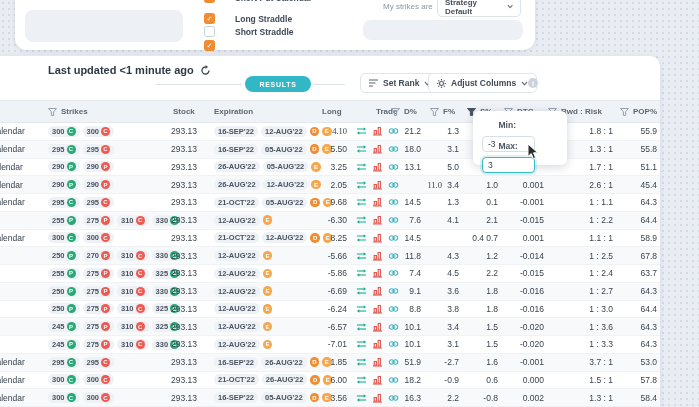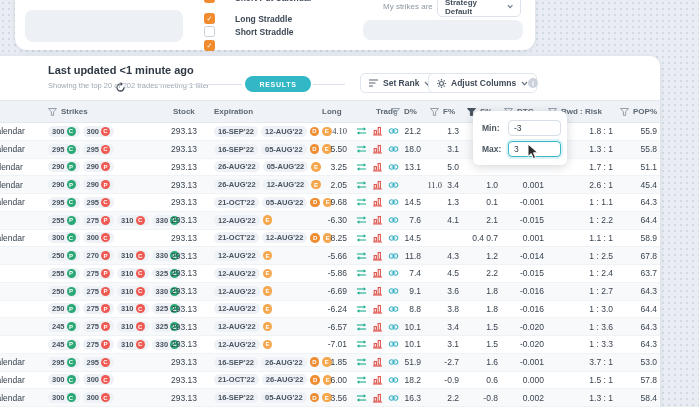--- a/index.html
+++ b/index.html
@@ -56,21 +56,21 @@
   .dot.long{background:#2aa876;}
   .dot.short{background:#ee5a52;}
   .badge{width:9.5px;height:9.5px;border-radius:50%;color:#fff;font-size:6px;font-weight:bold;
          display:flex;align-items:center;justify-content:center;flex:0 0 auto;}
   .badge.D{background:#ef8d33;}
   .badge.E{background:#f5a74e;}
   .ticon{display:flex;align-items:center;justify-content:center;width:11px;height:12px;}
   
   .popup{left:473px;top:111px;width:94px;height:54px;background:#fff;border-radius:6px;
          box-shadow:0 2px 10px rgba(20,35,55,.18);z-index:50;}
-  .popup-row{position:absolute;left:9px;display:flex;align-items:center;gap:6px;}
+  .popup-row{position:absolute;left:9px;display:flex;align-items:center;gap:6px;flex-direction:column;}
   .popup-label{font-size:8.5px;font-weight:600;color:#4a5560;width:20px;}
   .popup-input{width:46px;height:14px;border:1px solid #d7dee6;border-radius:4px;
                font-size:8.5px;color:#333d49;padding:0 0 0 5px;font-family:inherit;}
   .popup-input.focused{border-color:#3bb7c7;box-shadow:0 0 0 2px rgba(59,183,199,.18);outline:none;}
   .cursor{z-index:60;}
 </style>
 </head>
 <body>
 
 <section class="abs card filter-card">
@@ -98,28 +98,27 @@
     <span>Strategy Default</span>
     <svg width="7" height="5" viewBox="0 0 7 5">
       <polyline points="1,1 3.5,3.8 6,1" fill="none" stroke="#6b7684" stroke-width="1.2"></polyline>
     </svg>
   </div>
   <div class="graybox" style="left:348px;top:78px;width:160px;height:20px;"></div>
 </section>
 
 <section class="abs card main-card">
 
-  <div class="abs updated" style="left:68px;top:8px;flex-direction:column;">
+  <div class="abs updated" style="left:68px;top:8px;">
     <span>Last updated &lt;1 minute ago</span>
     <svg width="11" height="11" viewBox="0 0 11 11">
       <path d="M9 5.5 A3.5 3.5 0 1 1 5.5 2" fill="none" stroke="#39434f" stroke-width="1.3"></path>
       <path d="M5.5 0 L8 2 L5.5 4 Z" fill="#39434f"></path>
     </svg>
   </div>
-  <div class="abs showing" style="left:68px;top:25px;">Showing the top 20 of 202 trades meeting 1 filter</div>
 
   <div class="abs hline" style="left:176px;top:28px;width:86px;"></div>
   <button class="abs results-btn" style="left:265px;top:20px;width:66px;height:16px;">RESULTS</button>
   <div class="abs hline" style="left:333px;top:28px;width:32px;"></div>
 
   <button class="abs tool-btn" style="left:380px;top:17px;">
     <svg width="9" height="8" viewBox="0 0 9 8">
       <line x1="0" y1="1" x2="9" y2="1" stroke="#5a6572" stroke-width="1.2"></line>
       <line x1="0" y1="4" x2="6.5" y2="4" stroke="#5a6572" stroke-width="1.2"></line>
       <line x1="0" y1="7" x2="4" y2="7" stroke="#5a6572" stroke-width="1.2"></line>

